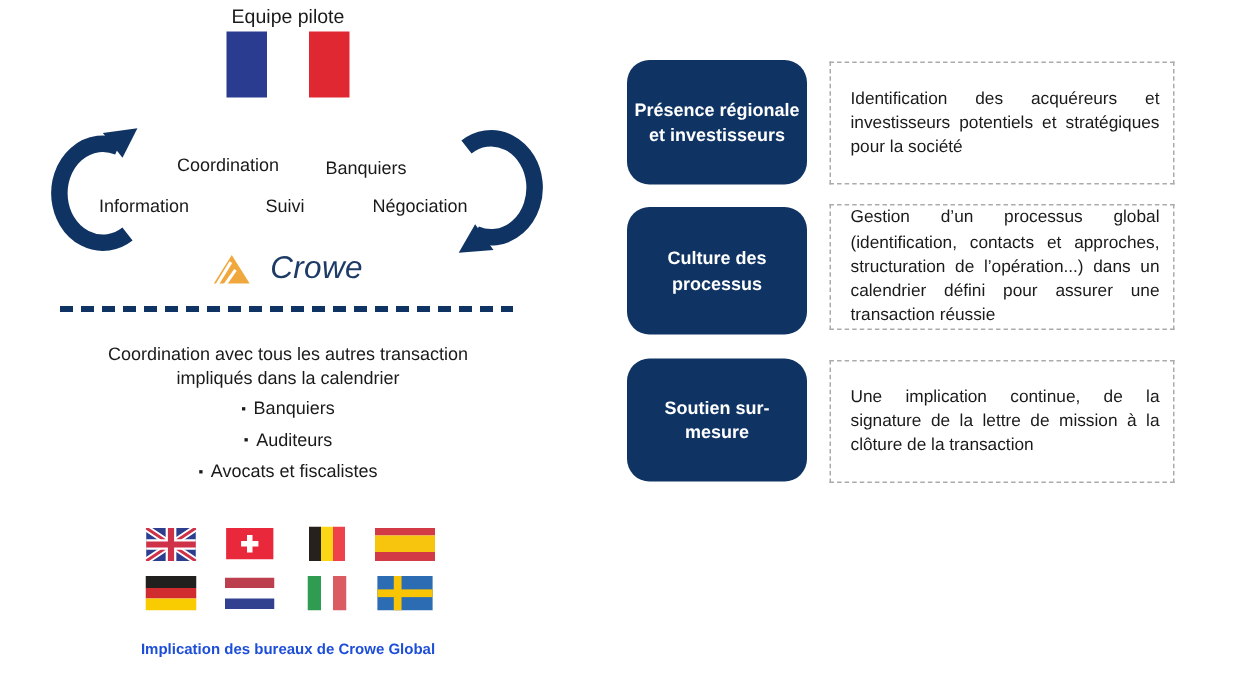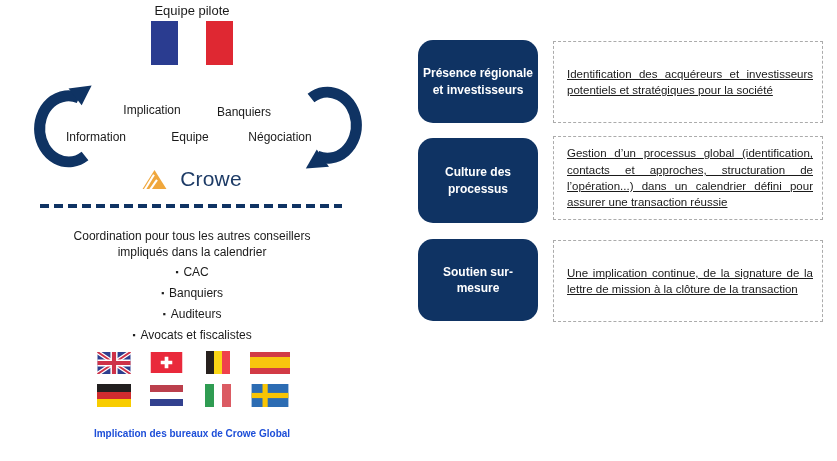--- a/index.html
+++ b/index.html
@@ -12,21 +12,21 @@
   .pilot-title{position:absolute;top:3px;left:0;width:100%;text-align:center;
     font-size:13px;color:#1a1a1a;}
   .flag-fr{position:absolute;top:21px;left:50%;transform:translateX(-50%);
     width:82px;height:44px;display:flex;}
   .flag-fr span{flex:1;}
   .cycle{position:absolute;top:80px;left:0;width:100%;height:96px;}
   .cycle .arrow{position:absolute;}
   .cycle .word{position:absolute;transform:translateX(-50%);white-space:nowrap;
     font-size:12px;color:#1a1a1a;}
   .crowe{position:absolute;top:167px;left:0;width:100%;display:flex;
-    justify-content:center;align-items:center;gap:13px;}
+    justify-content:center;align-items:center;gap:13px;font-style:italic;}
   .crowe-text{font-size:21px;color:#1d3b66;letter-spacing:.2px;}
   .divider{position:absolute;top:204px;left:22px;width:302px;height:4px;
     background:repeating-linear-gradient(90deg,#0f3363 0 9px,transparent 9px 14px);}
   .coord{position:absolute;top:228px;left:0;width:100%;text-align:center;
     font-size:12px;line-height:1.35;}
   .bullets{position:absolute;top:262px;left:0;width:100%;text-align:center;
     font-size:12px;}
   .bullet-item{line-height:21px;}
   .bullet-marker{font-size:9px;margin-right:5px;vertical-align:1px;}
   .flag-grid{position:absolute;top:351px;left:0;width:100%;}
@@ -39,22 +39,22 @@
   .flag .b{flex:1;}
   .flag .b2{flex:2;}
   .caption{position:absolute;top:428px;left:0;width:100%;text-align:center;
     font-weight:bold;font-size:10px;color:#1d4ed8;}
   
   .vp-label{position:absolute;left:418px;width:120px;background:#0f3363;
     border-radius:15px;display:flex;flex-direction:column;justify-content:center;
     align-items:center;color:#ffffff;font-weight:bold;font-size:12px;
     line-height:1.35;text-align:center;}
   .vp-label div{white-space:nowrap;}
-  .vp-text{position:absolute;left:553px;width:270px;background:#fff;
-    border:1px dashed #ababab;display:flex;align-items:center;box-sizing:border-box;text-decoration:underline;}
+  .vp-text{position:absolute;left:553px;width:230px;background:#fff;
+    border:1px dashed #ababab;display:flex;align-items:center;box-sizing:border-box;}
   .vp-text p{margin:0;padding:0 9px 0 13px;font-size:11.5px;line-height:1.42;
     text-align:justify;color:#1a1a1a;}
 </style>
 </head>
 <body>
 
 <div class="canvas">
 
   <div class="left-col">
 
@@ -68,47 +68,44 @@
 
     <div class="cycle">
       <svg class="arrow" style="left:10px;top:2px" width="72" height="90" viewBox="0 0 72 90">
         <path d="M57 74 A29 33 0 1 1 51 16" fill="none" stroke="#0f3363" stroke-width="11"></path>
         <polygon points="0,-10 21,0 2,11" transform="translate(46,15) rotate(-33)" fill="#0f3363"></polygon>
       </svg>
       <svg class="arrow" style="left:282px;top:4px" width="66" height="88" viewBox="0 0 66 88">
         <path d="M11 14 A29 33 0 1 1 17 72" fill="none" stroke="#0f3363" stroke-width="11"></path>
         <polygon points="0,-10 21,0 2,11" transform="translate(24,74) rotate(150)" fill="#0f3363"></polygon>
       </svg>
-      <span class="word" style="left:134px;top:23px">Implication</span>
+      <span class="word" style="left:134px;top:23px">Coordination</span>
       <span class="word" style="left:226px;top:25px">Banquiers</span>
       <span class="word" style="left:78px;top:50px">Information</span>
-      <span class="word" style="left:172px;top:50px">Equipe</span>
+      <span class="word" style="left:172px;top:50px">Suivi</span>
       <span class="word" style="left:262px;top:50px">Négociation</span>
     </div>
 
     <div class="crowe">
       <svg width="25" height="21" viewBox="0 0 26 22">
         <polygon points="13,1 25.5,21 0.5,21" fill="#f0a73c"></polygon>
         <line x1="2" y1="23" x2="12.4" y2="6" stroke="#ffffff" stroke-width="2.2"></line>
         <line x1="7.5" y1="23" x2="15.6" y2="11.5" stroke="#ffffff" stroke-width="2.2"></line>
       </svg>
       <span class="crowe-text">Crowe</span>
     </div>
 
     <div class="divider"></div>
 
     <div class="coord">
-      <div>Coordination pour tous les autres conseillers</div>
+      <div>Coordination avec tous les autres transaction</div>
       <div>impliqués dans la calendrier</div>
     </div>
 
     <div class="bullets">
-      <div class="bullet-item">
-        <span class="bullet-marker">▪</span><span>CAC</span>
-      </div>
       <div class="bullet-item">
         <span class="bullet-marker">▪</span><span>Banquiers</span>
       </div>
       <div class="bullet-item">
         <span class="bullet-marker">▪</span><span>Auditeurs</span>
       </div>
       <div class="bullet-item">
         <span class="bullet-marker">▪</span><span>Avocats et fiscalistes</span>
       </div>
     </div>

